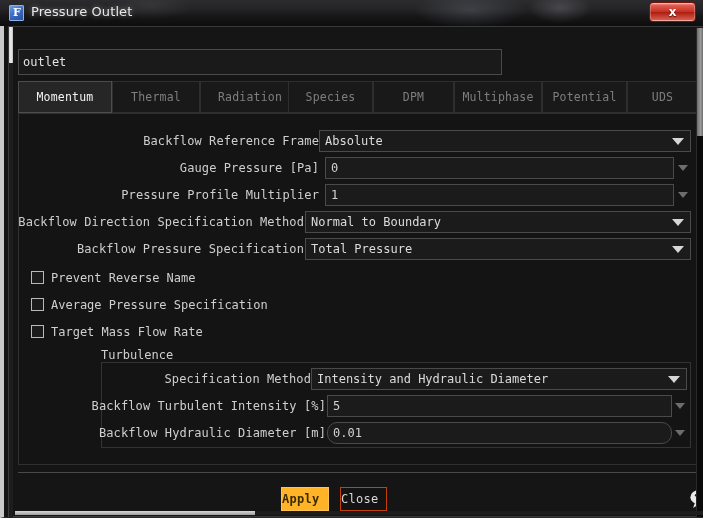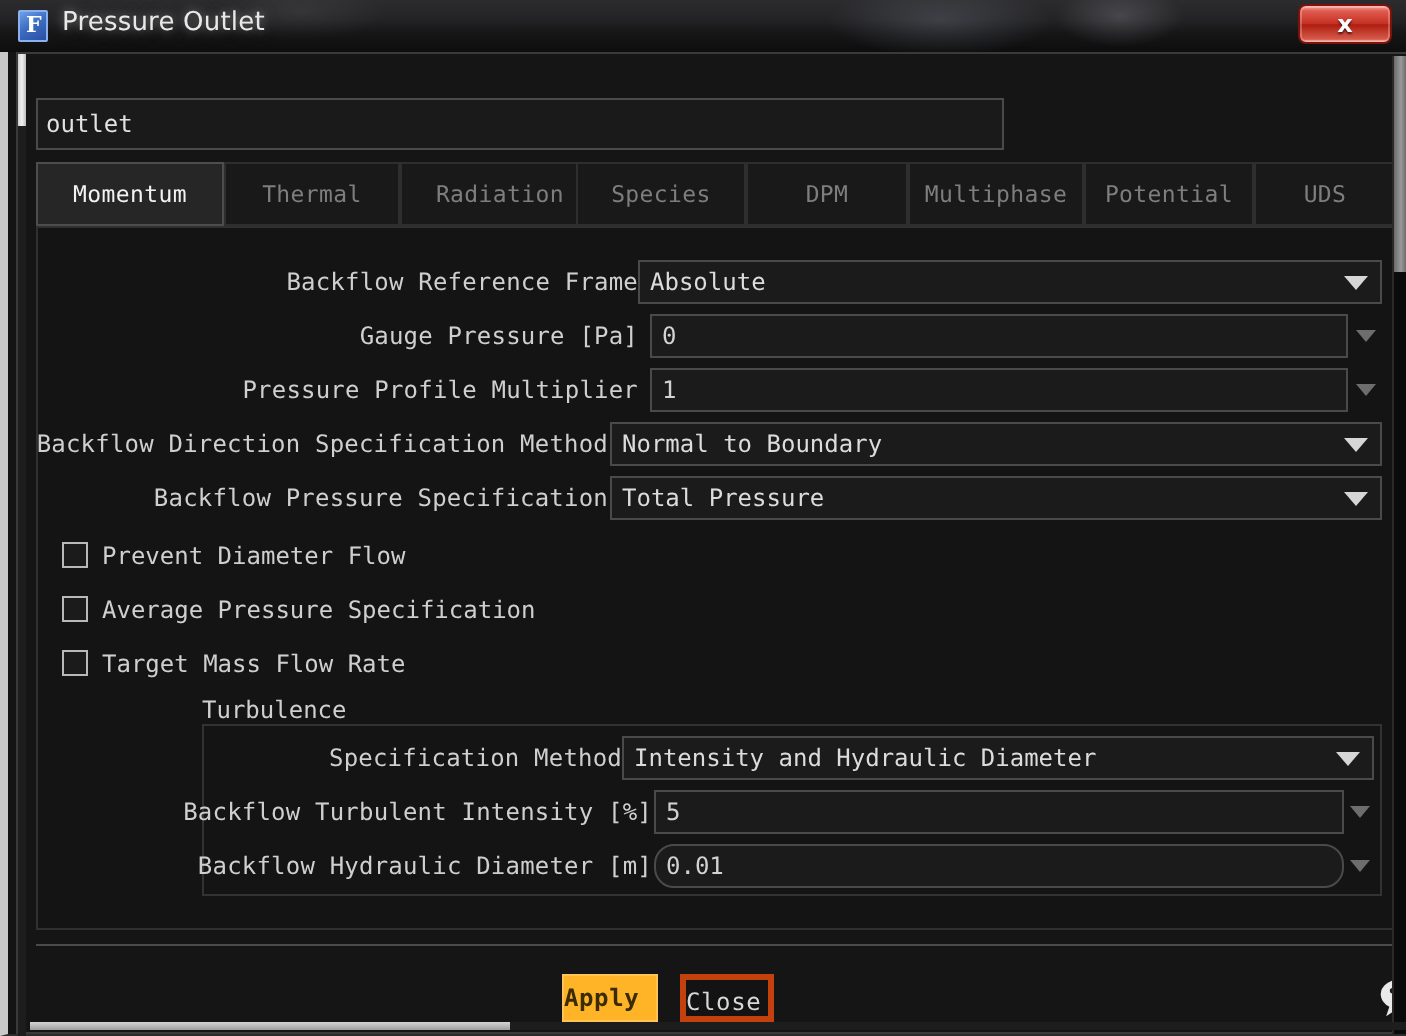--- a/index.html
+++ b/index.html
@@ -318,21 +318,21 @@
   }
   .btn.apply {
     background: #ffb327;
     color: #3a2b00;
     border: 1px solid #ffc453;
     font-weight: bold;
   }
   .btn.plain {
     background: #131313;
     color: #d8d8d8;
-    border: 3px solid #c2410c;
+    border: 1px solid #c2410c;
   }
 
   .wechat {
     position: absolute;
     right: 18px; top: 10px;
     height: 24px;
   }
   .wechat-logo {
     position: absolute;
     left: 0; top: 2px;
@@ -408,21 +408,21 @@
         <div class="row" style="top:124px;width:285px;">
           <div class="lbl">Backflow Pressure Specification</div>
         </div>
         <div class="combo" style="left:286px; top:124px; width:386px;">
           <span>Total Pressure</span>
           <span class="arrow"></span>
         </div>
 
         <div class="chkrow" style="top:155px;">
           <span class="chkbox"></span>
-          <span class="chklbl">Prevent Diameter Flow</span>
+          <span class="chklbl">Prevent Reverse Name</span>
         </div>
         <div class="chkrow" style="top:182px;">
           <span class="chkbox"></span>
           <span class="chklbl">Average Pressure Specification</span>
         </div>
         <div class="chkrow" style="top:209px;">
           <span class="chkbox"></span>
           <span class="chklbl">Target Mass Flow Rate</span>
         </div>
 

